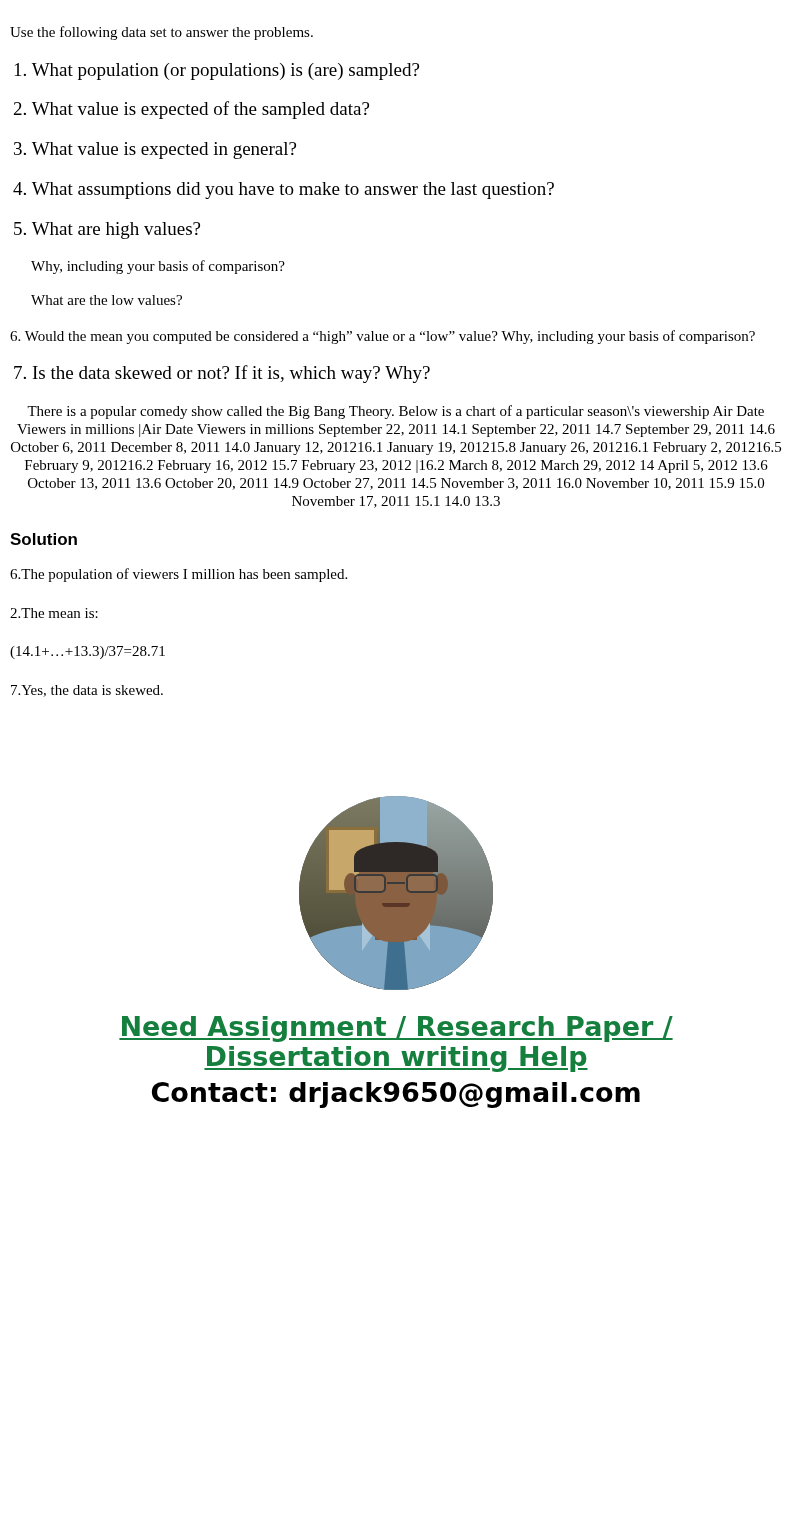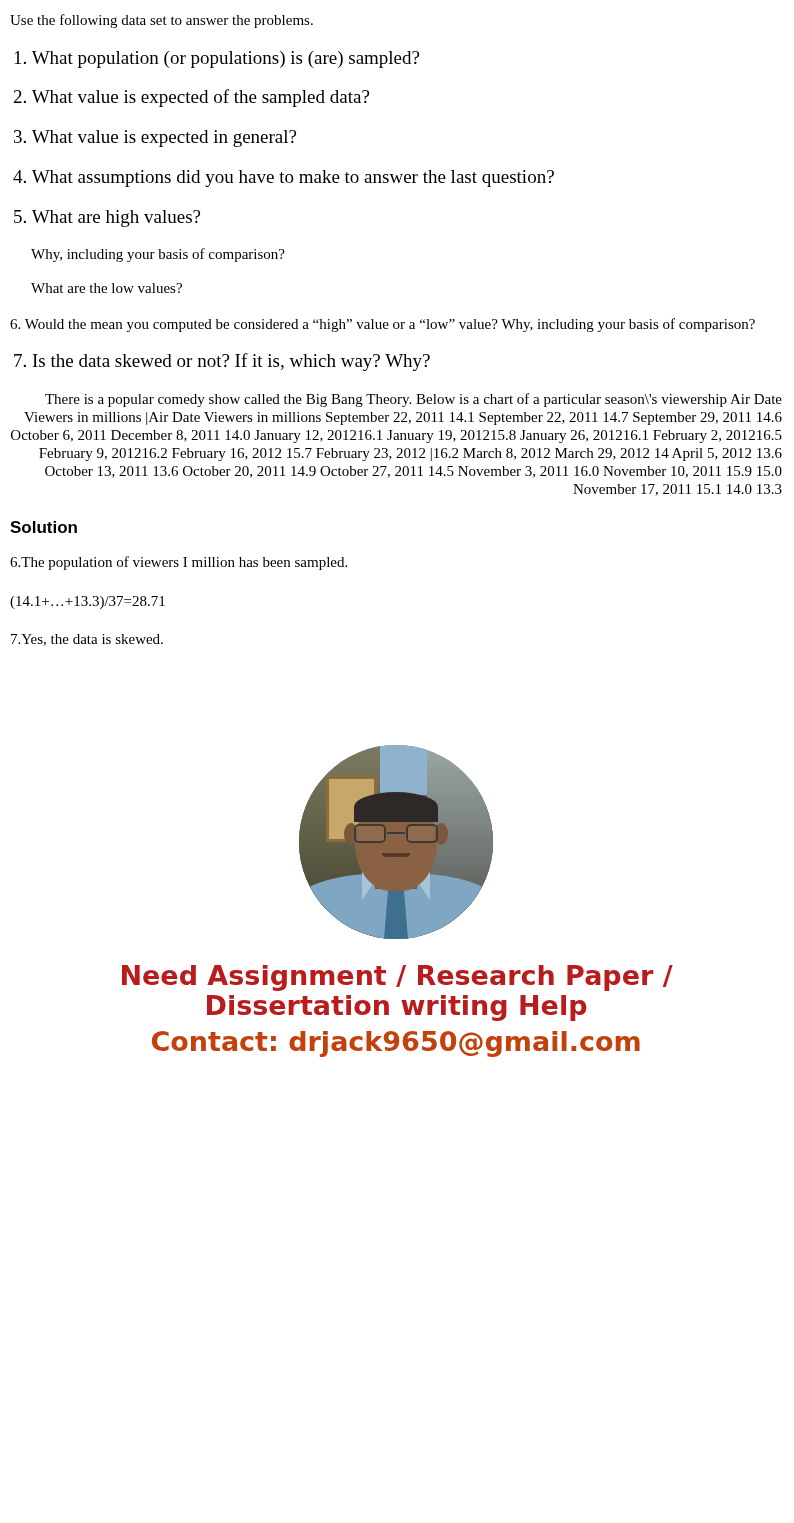--- a/index.html
+++ b/index.html
@@ -10,21 +10,21 @@
   body {
     width: 794px;
     min-height: 1523px;
     font-family: "Liberation Serif", "DejaVu Serif", serif;
     color: #000000;
     font-size: 15px;
     line-height: 1.18;
     -webkit-font-smoothing: antialiased;
   }
   .page {
-    padding: 12px 10px 0 10px;
+    padding: 24px 10px 0 10px;
     box-sizing: border-box;
     width: 792px;
   }
   p.q {
     margin: 0 0 17px 3px;
     font-size: 19px;
     line-height: 1.2;
   }
   p.intro {
     margin: 0 0 17px 0;
@@ -37,21 +37,21 @@
   }
   p.wrap {
     margin: 0 0 17px 0;
     font-size: 15px;
     line-height: 1.2;
   }
   p.dataset {
     margin: 0 0 20px 0;
     font-size: 15px;
     line-height: 1.2;
-    text-align: right;
+    text-align: center;
   }
   h3.solution {
     font-family: "Liberation Sans", sans-serif;
     font-size: 17px;
     font-weight: bold;
     margin: 0 0 16px 0;
   }
   p.ans {
     margin: 0 0 21px 0;
     font-size: 15px;
@@ -209,30 +209,31 @@
     width: 24px;
     height: 58px;
     background: #3f6f8f;
     clip-path: polygon(20% 0, 80% 0, 100% 100%, 0 100%);
   }
   .promo-line {
     font-family: "DejaVu Sans", "Liberation Sans", sans-serif;
     font-weight: bold;
     font-size: 27px;
     line-height: 1.12;
-    color: #b91c1c;
+    color: #15803d;
     margin: 22px 0 0 0;
     padding: 0 18px;
+    text-decoration: underline;
   }
   .promo-line2 {
     font-family: "DejaVu Sans", "Liberation Sans", sans-serif;
     font-weight: bold;
     font-size: 27px;
     line-height: 1.12;
-    color: #c2410c;
+    color: #000000;
     margin: 6px 0 0 0;
     padding: 0 18px 20px 18px;
   }
 </style>
 </head>
 <body>
 
 <div class="page">
 
   <p class="intro">Use the following data set to answer the problems.</p>
@@ -247,20 +248,21 @@
   <p class="sub">What are the low values?</p>
 
   <p class="wrap">6. Would the mean you computed be considered a “high” value or a “low” value? Why, including your basis of comparison?</p>
   <p class="q">7. Is the data skewed or not? If it is, which way? Why?</p>
 
   <p class="dataset">There is a popular comedy show called the Big Bang Theory. Below is a chart of a particular season\'s viewership Air Date Viewers in millions |Air Date Viewers in millions September 22, 2011 14.1 September 22, 2011 14.7 September 29, 2011 14.6 October 6, 2011 December 8, 2011 14.0 January 12, 201216.1 January 19, 201215.8 January 26, 201216.1 February 2, 201216.5 February 9, 201216.2 February 16, 2012 15.7 February 23, 2012 |16.2 March 8, 2012 March 29, 2012 14 April 5, 2012 13.6 October 13, 2011 13.6 October 20, 2011 14.9 October 27, 2011 14.5 November 3, 2011 16.0 November 10, 2011 15.9 15.0 November 17, 2011 15.1 14.0 13.3</p>
 
   <h3 class="solution">Solution</h3>
 
   <p class="ans">6.The population of viewers I million has been sampled.</p>
+  <p class="ans">2.The mean is:</p>
   <p class="ans">(14.1+…+13.3)/37=28.71</p>
   <p class="ans">7.Yes, the data is skewed.</p>
 
   <div class="promo">
     <div class="avatar-wrap">
       <div class="avatar">
         <div class="av-bg"></div>
         <div class="av-wall-left"></div>
         <div class="av-wall-right"></div>
         <div class="av-frame"></div>

